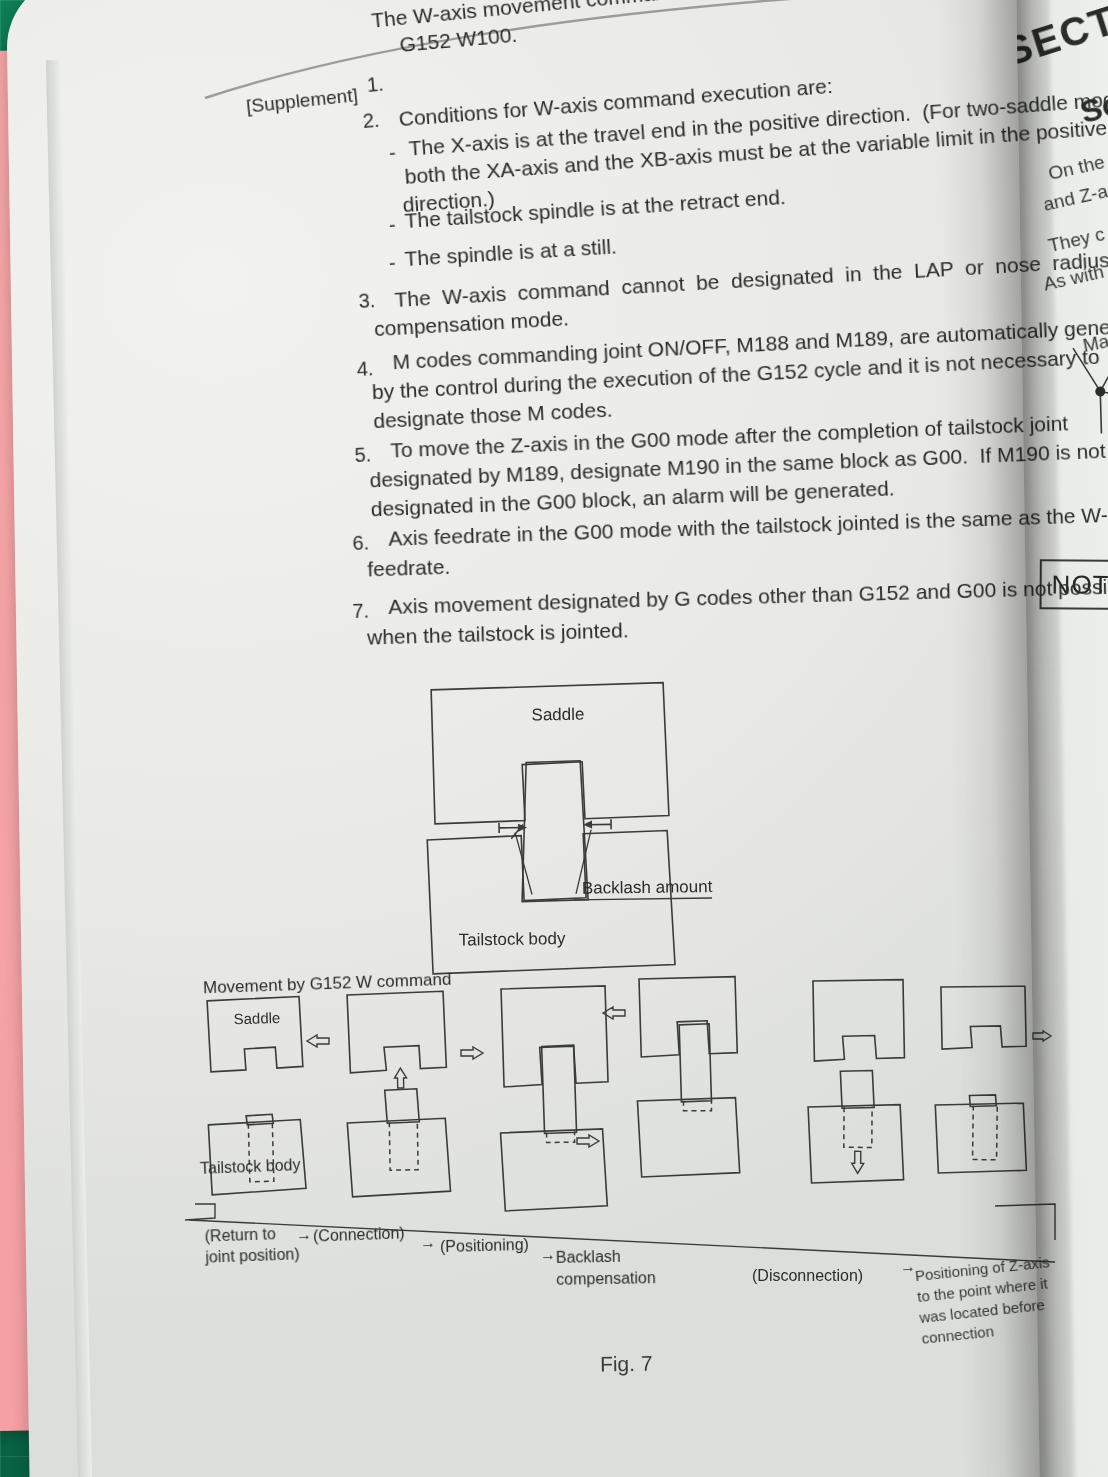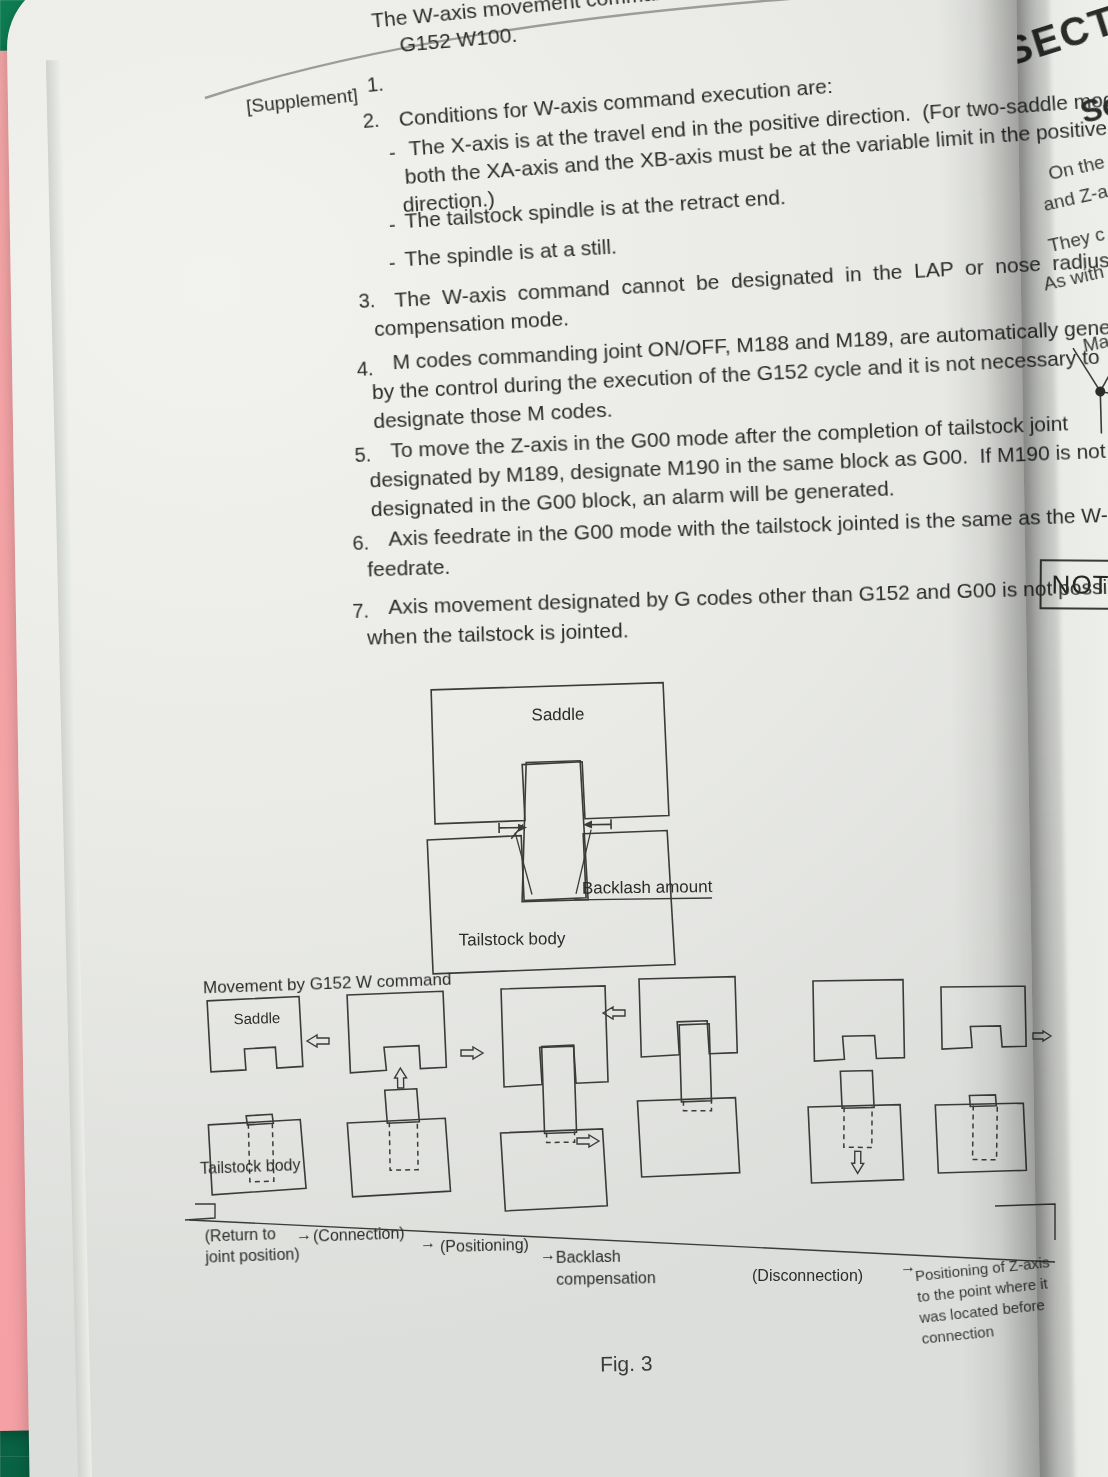--- a/index.html
+++ b/index.html
@@ -348,15 +348,15 @@
 <div class="t blur2" style="left:918px;top:1258px;font-size:15px;transform:rotate(-6deg);line-height:21px;white-space:pre-line;">Positioning of Z-axis
 to the point where it
 was located before
 connection</div>
 
 <div class="t blur1" style="left:296px;top:1226px;font-size:16px;transform:rotate(-2deg);">→</div>
 <div class="t blur1" style="left:420px;top:1234px;font-size:16px;transform:rotate(-2deg);">→</div>
 <div class="t blur1" style="left:540px;top:1246px;font-size:16px;transform:rotate(-1deg);">→</div>
 <div class="t blur1" style="left:900px;top:1258px;font-size:16px;transform:rotate(-2deg);">→</div>
 
-<div id="fig-caption">Fig. 3</div>
+<div id="fig-caption">Fig. 7</div>
 
 <div id="gutter"></div>
 
 </body></html>

